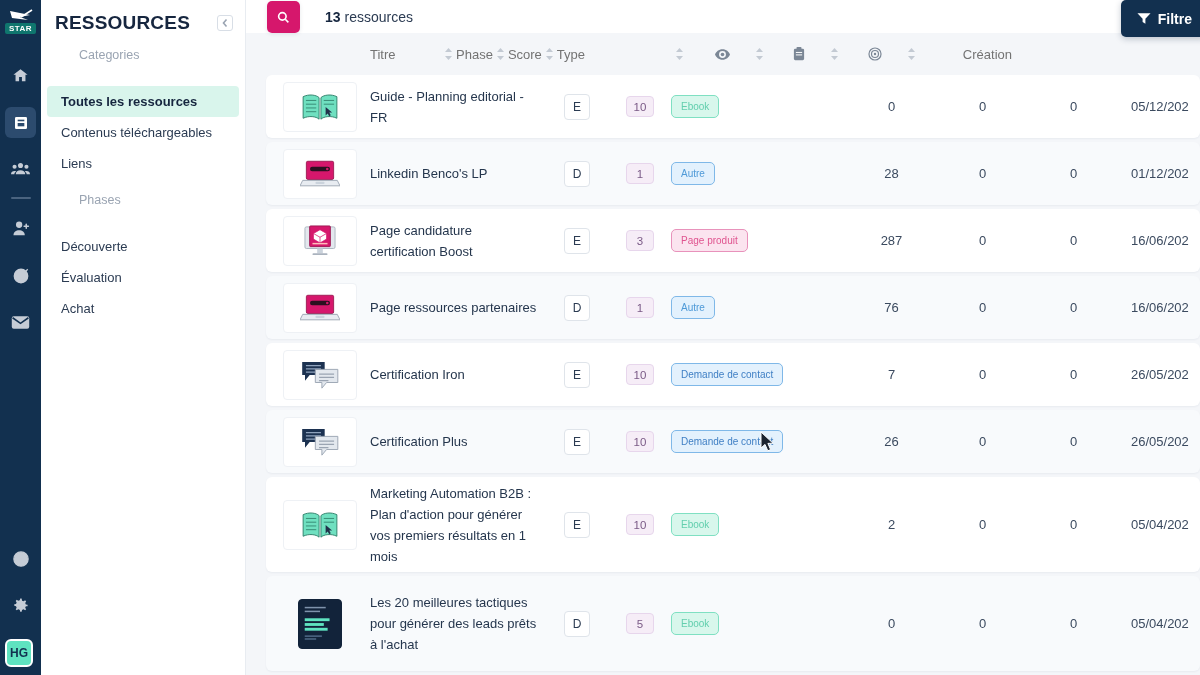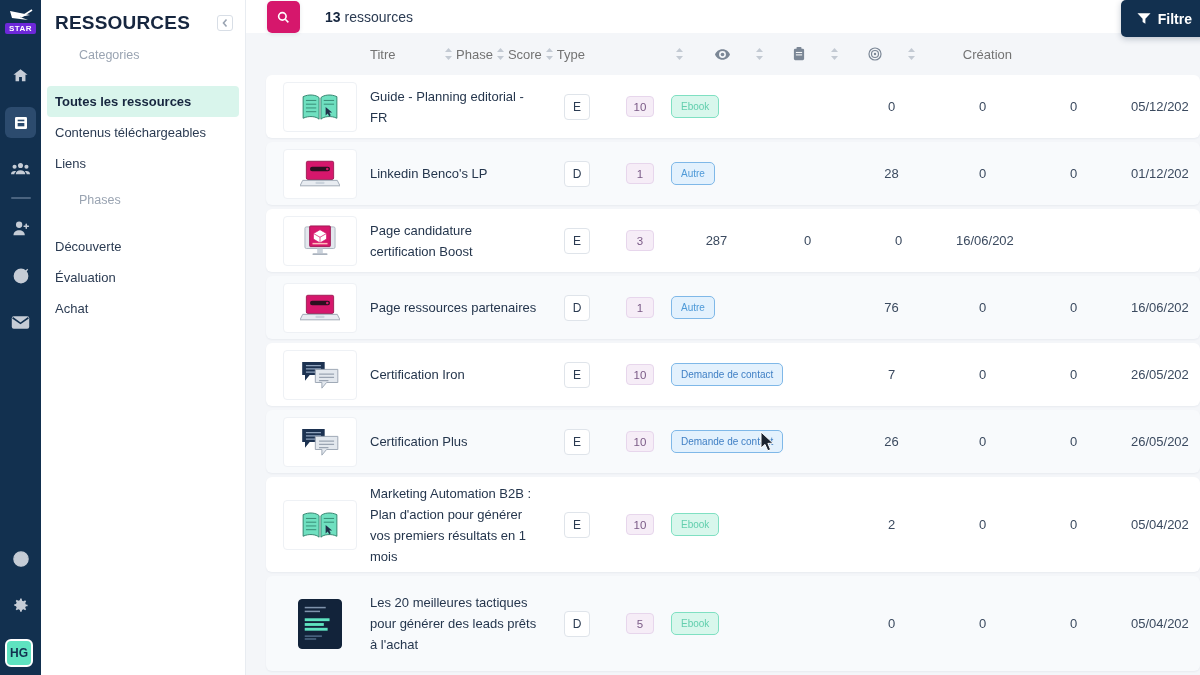--- a/index.html
+++ b/index.html
@@ -17,21 +17,21 @@
     background: #112d4e;
     background: #12304f;
     display: flex; flex-direction: column; align-items: center;
     padding-top: 6px;
     position: relative;
     z-index: 40;
   }
   .rail-logo { width: 41px; height: 46px; display:flex; flex-direction:column; align-items:center; justify-content:flex-start; padding-top:3px;}
   .rail-logo svg { display:block; }
   .rail-star {
-    background:#6d28d9; color:#fff; font-size:8px; font-weight:bold;
+    background:#0f766e; color:#fff; font-size:8px; font-weight:bold;
     letter-spacing:.4px; border-radius:2px; padding:1px 4px; margin-top:-2px;
     line-height:9px;
   }
   .rail-item {
     width: 31px; height: 31px; margin: 8px 0;
     display: flex; align-items: center; justify-content: center;
     border-radius: 6px; cursor: pointer;
   }
   .rail-item.active { background: #2c4b6e; }
   .rail-item svg { display: block; fill: #c5ccd6; }
@@ -67,21 +67,21 @@
     width: 16px; height: 16px; border: 1px solid #d8dee6; border-radius: 3px;
     display:flex; align-items:center; justify-content:center; cursor:pointer;
     background:#fff;
   }
   .collapse-btn svg { fill: none; stroke: #9aa4b2; stroke-width: 1.6; }
   .sb-group-label {
     font-size: 12.5px; color: #9aa4b2; padding: 4px 14px 24px 14px; margin-left: 24px;
   }
   .sb-item {
     font-size: 13px; color: #2b3b52;
-    padding: 8px 8px; margin: 0 6px; border-radius: 4px;
+    padding: 8px 14px; margin: 0 6px; border-radius: 4px;
     cursor: pointer; white-space: nowrap;
   }
   .sb-item.active { background: #d9f5ec; font-weight: bold; color:#16263f; }
   .sb-gap { height: 10px; }
 
   
   .main {
     flex: 1 1 auto; position: relative;
     background: #f4f6f9;
     overflow: hidden;
@@ -456,20 +456,21 @@
               </svg>
             </div>
           </div>
           <div class="c-title">Page candidature certification Boost</div>
           <div class="c-phase">
               <div class="phase-box">E</div>
             </div>
           <div class="c-score">
               <div class="score-pill">3</div>
             </div>
+          <div class="c-type"><span class="type-pill t-page">Page produit</span></div>
           <div class="c-num">287</div>
           <div class="c-num">0</div>
           <div class="c-num">0</div>
           <div class="c-date">16/06/202</div>
         </div>
 
         <div class="row alt">
           <div class="thumb-cell">
             <div class="thumb">
               <svg width="40" height="30" viewBox="0 0 44 32">

